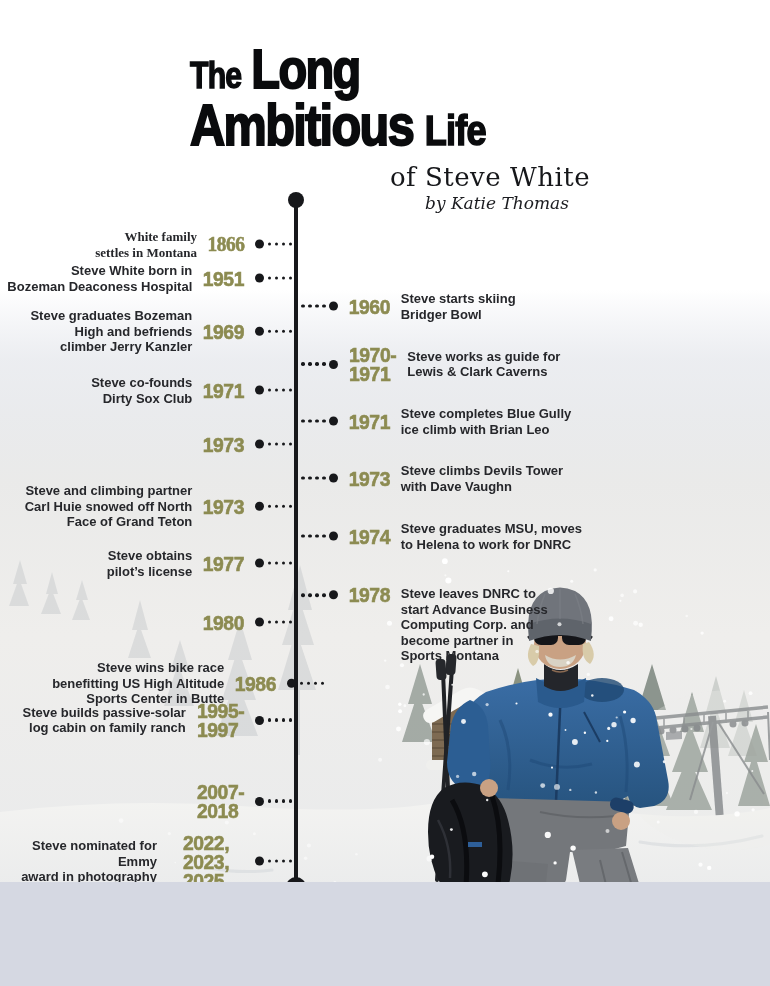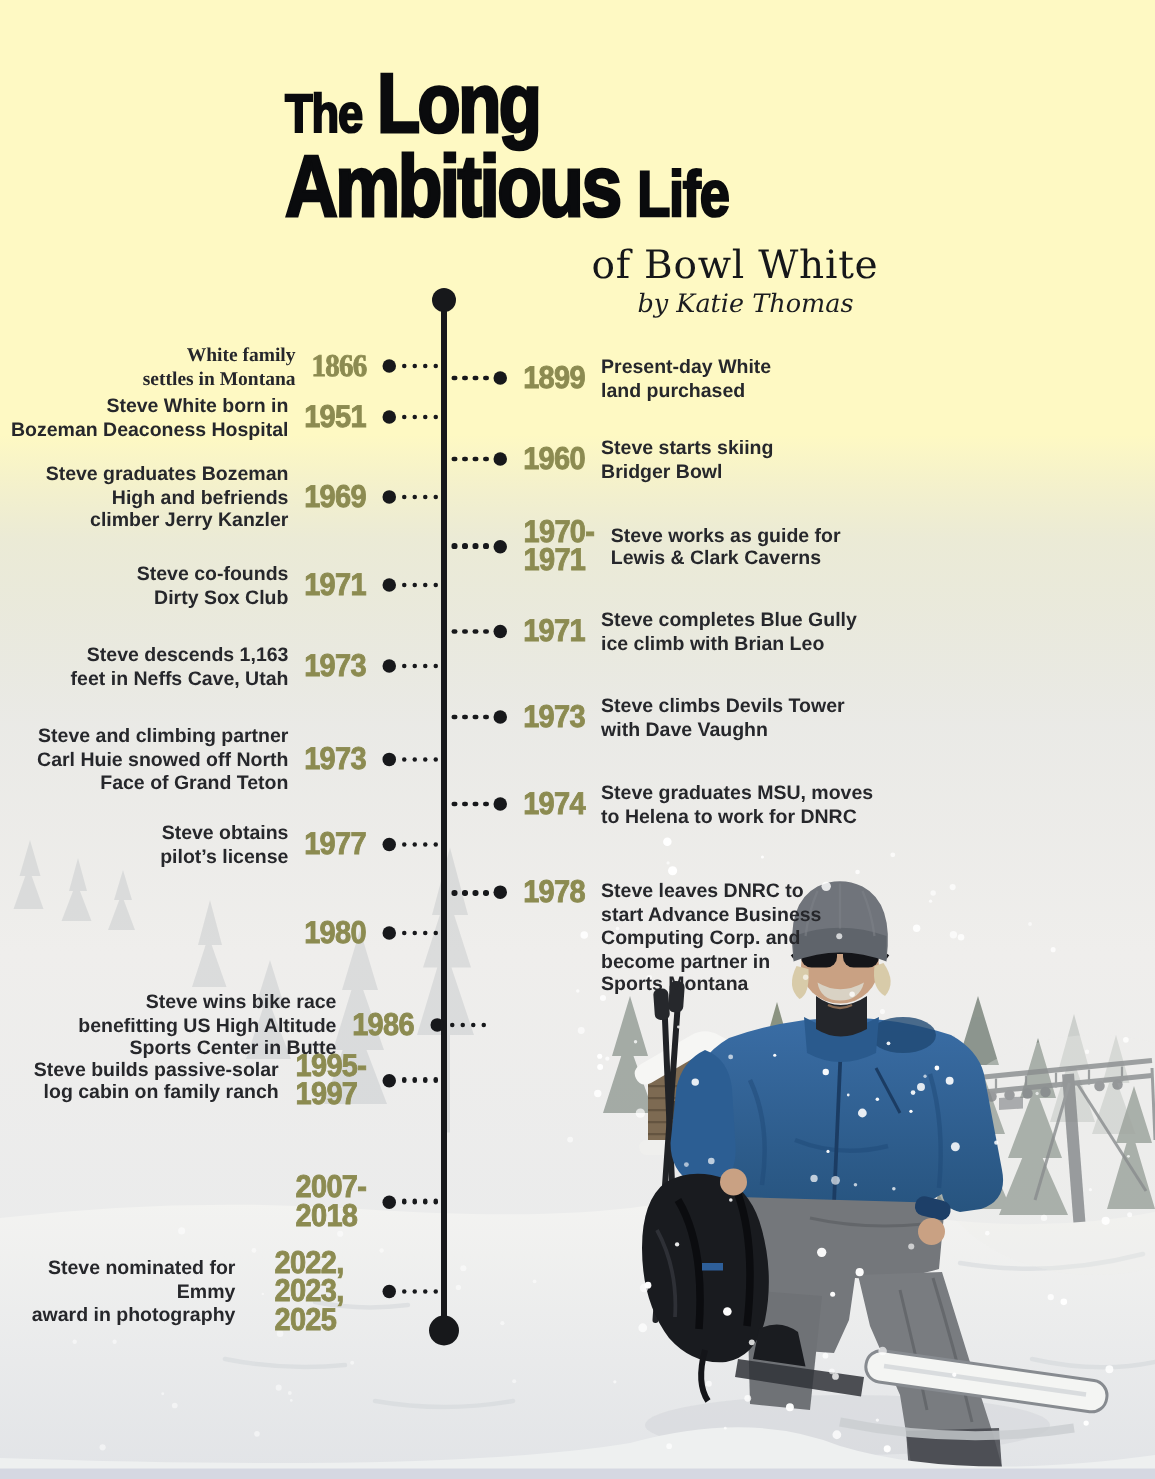--- a/index.html
+++ b/index.html
@@ -1,17 +1,17 @@
 <!DOCTYPE html>
 <html><head>
 <meta charset="utf-8">
 <style>
   html,body{margin:0;padding:0;}
   body{width:770px;height:986px;overflow:hidden;background:#d5d8e2;}
-  .page{position:relative;width:770px;height:986px;background:#fef9c3;font-family:"Liberation Sans",sans-serif;overflow:hidden;}
+  .page{position:relative;width:770px;height:882px;background:#ffffff;font-family:"Liberation Sans",sans-serif;overflow:hidden;}
 
   
   .photo{position:absolute;left:0;top:0;width:770px;height:986px;z-index:1;}
 
   
   .title-block{position:absolute;left:190px;top:36px;z-index:3;color:#0a0b0d;}
   .cond{transform:scaleX(0.84);transform-origin:0 100%;display:flex;align-items:baseline;}
   .title-l1{gap:12px;}
   .title-l2{gap:14px;margin-top:-10px;}
   .t-the{font-size:36px;font-weight:700;letter-spacing:-1px;-webkit-text-stroke:1.4px #0a0b0d;}
@@ -354,50 +354,39 @@
   <div class="title-block">
     <div class="cond title-l1">
       <span class="t-the">The</span>
       <span class="t-long">Long</span>
     </div>
     <div class="cond title-l2">
       <span class="t-ambitious">Ambitious</span>
       <span class="t-life">Life</span>
     </div>
   </div>
-  <div class="subtitle">of Bowl White</div>
+  <div class="subtitle">of Steve White</div>
   <div class="byline">by Katie Thomas</div>
 
   <div class="tl-line"></div>
   <div class="tl-dot-top"></div>
   <div class="tl-dot-bottom"></div>
 
   <div class="events">
       <div class="event left" style="top: 244px; font-family: Liberation Serif, serif;">
         <div class="ev-text">White family<br>settles in Montana</div>
         <div class="ev-year">1866</div>
         <div class="ev-dots">
           <span class="dot big"></span>
           <span class="dot small"></span>
           <span class="dot small"></span>
           <span class="dot small"></span>
           <span class="dot small"></span>
         </div>
       </div>
-      <div class="event right" style="top: 252px;">
-        <div class="ev-dots">
-          <span class="dot small"></span>
-          <span class="dot small"></span>
-          <span class="dot small"></span>
-          <span class="dot small"></span>
-          <span class="dot big"></span>
-        </div>
-        <div class="ev-year">1899</div>
-        <div class="ev-text">Present-day White<br>land purchased</div>
-      </div>
       <div class="event left" style="top: 278px;">
         <div class="ev-text">Steve White born in<br>Bozeman Deaconess Hospital</div>
         <div class="ev-year">1951</div>
         <div class="ev-dots">
           <span class="dot big"></span>
           <span class="dot small"></span>
           <span class="dot small"></span>
           <span class="dot small"></span>
           <span class="dot small"></span>
         </div>
@@ -451,21 +440,20 @@
           <span class="dot small"></span>
           <span class="dot small"></span>
           <span class="dot small"></span>
           <span class="dot small"></span>
           <span class="dot big"></span>
         </div>
         <div class="ev-year">1971</div>
         <div class="ev-text">Steve completes Blue Gully<br>ice climb with Brian Leo</div>
       </div>
       <div class="event left" style="top: 444px;">
-        <div class="ev-text">Steve descends 1,163<br>feet in Neffs Cave, Utah</div>
         <div class="ev-year">1973</div>
         <div class="ev-dots">
           <span class="dot big"></span>
           <span class="dot small"></span>
           <span class="dot small"></span>
           <span class="dot small"></span>
           <span class="dot small"></span>
         </div>
       </div>
       <div class="event right" style="top: 478px;">

